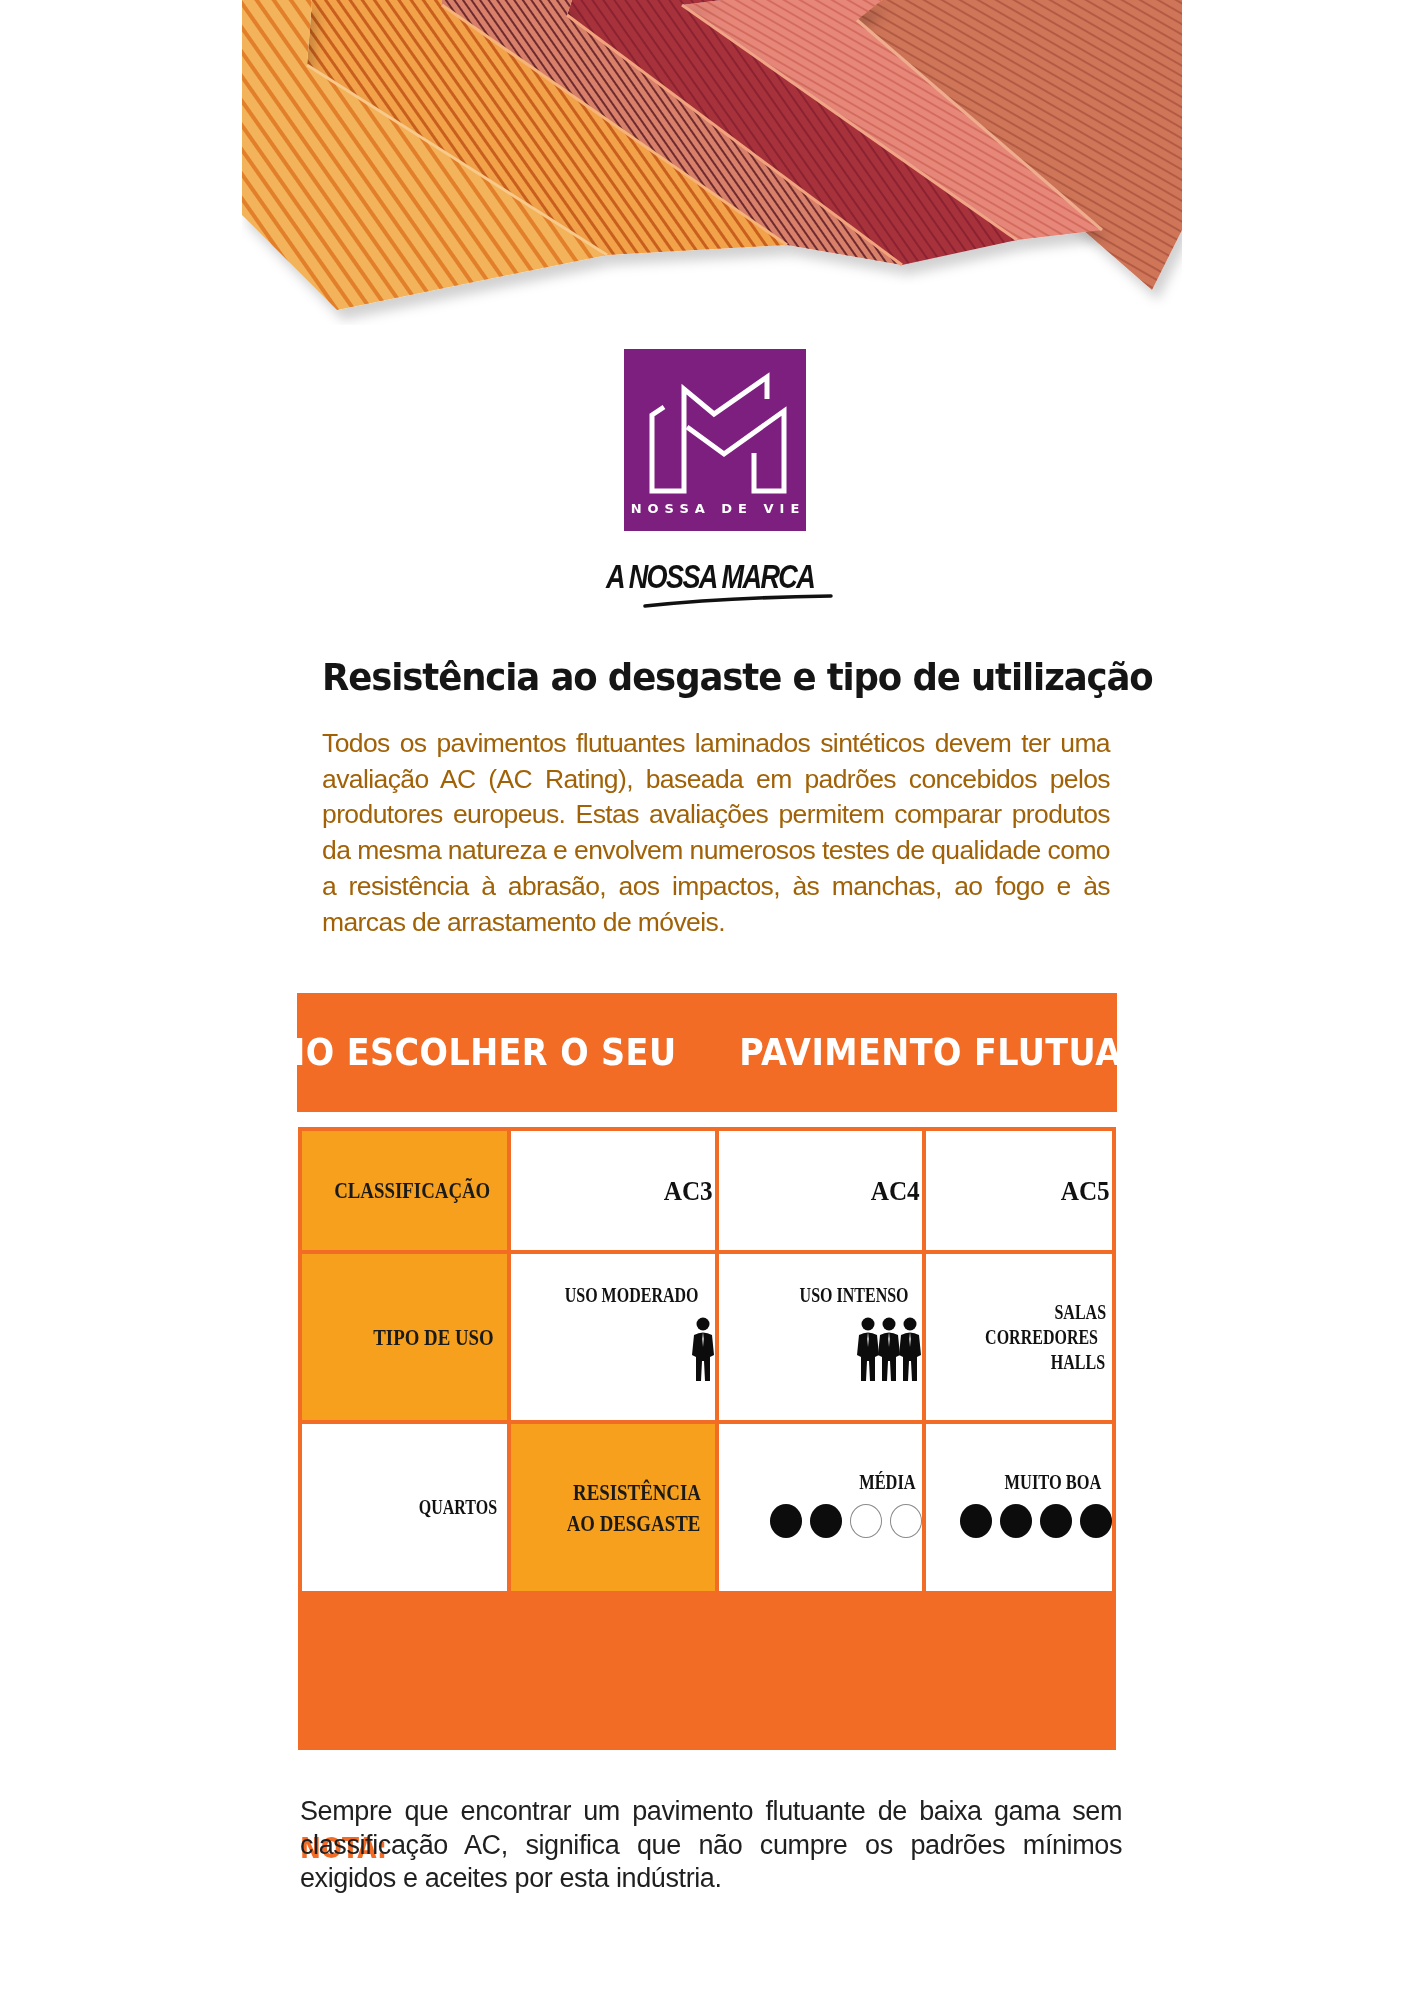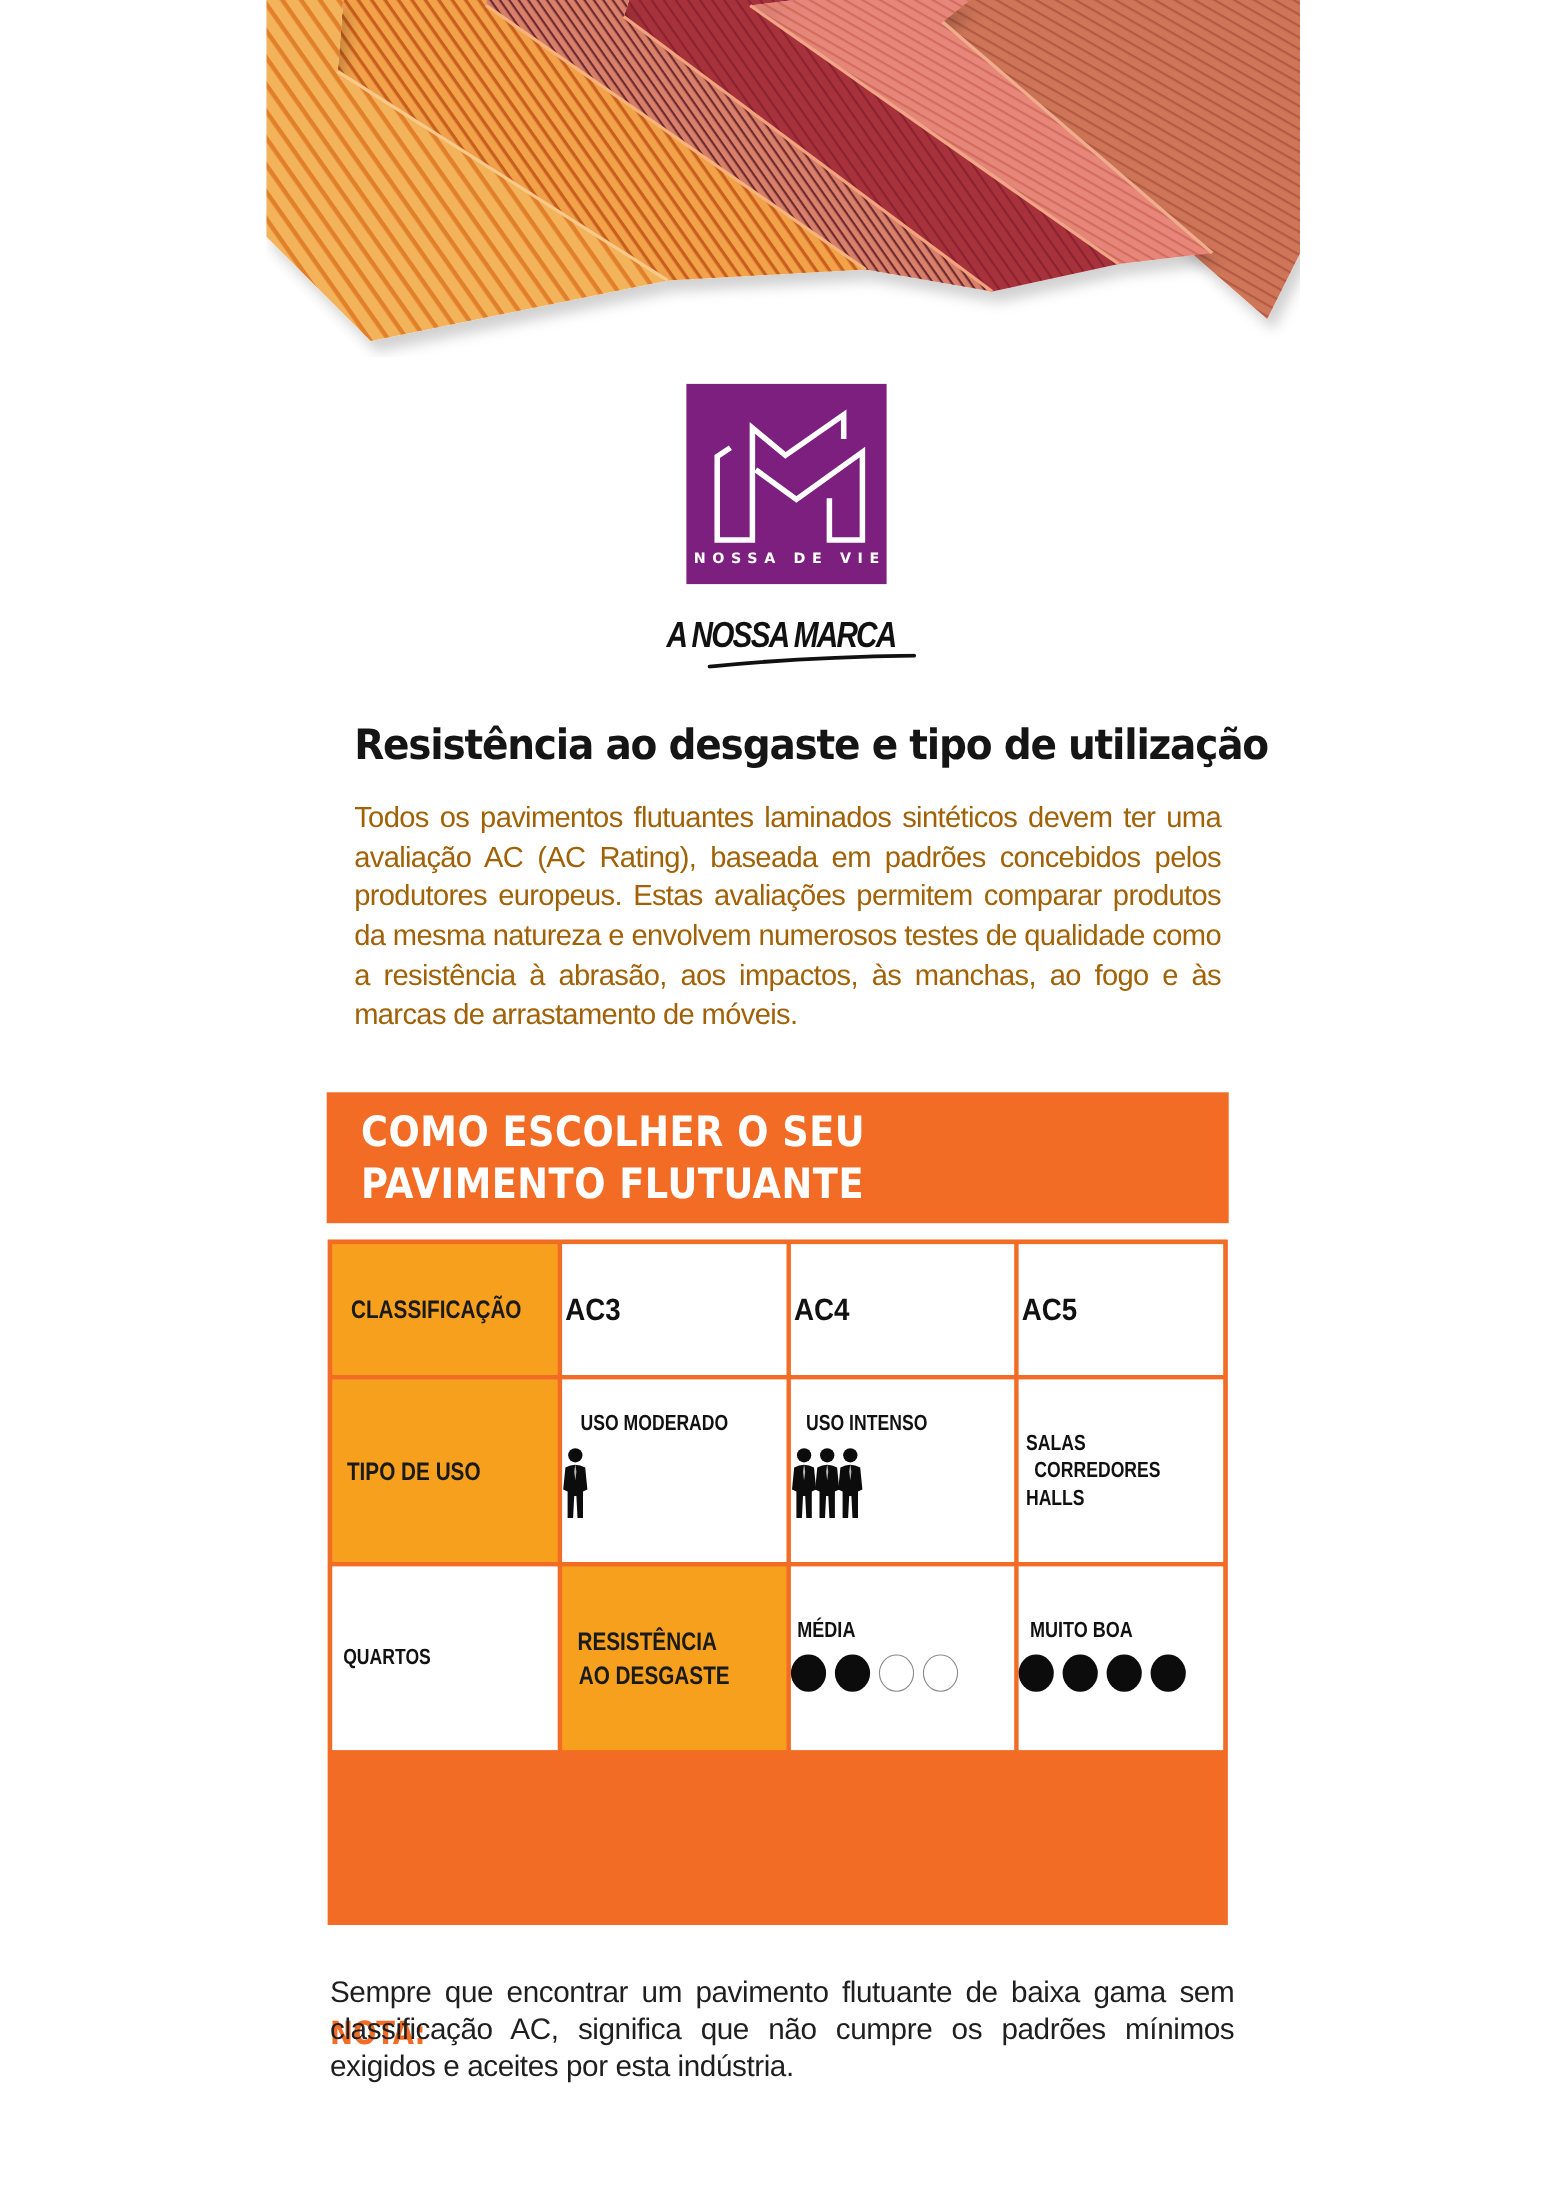--- a/index.html
+++ b/index.html
@@ -24,31 +24,31 @@
   
   .title { position: absolute; left: 322px; top: 655px; width: 800px; white-space: nowrap;
     font-family: "DejaVu Sans", sans-serif; font-weight: bold; font-size: 38px; letter-spacing: -1.2px; color: #151515;
     transform-origin: left top; transform: scaleX(0.935); }
   .intro { position: absolute; left: 322px; top: 726px; width: 788px;
     font-family: Liberation Sans, sans-serif; font-size: 26.5px; line-height: 35.7px; color: #a16207;
     text-align: justify; text-align-last: left; letter-spacing: -0.6px; }
 
   
   .banner { position: absolute; left: 297px; top: 993px; width: 820px; height: 119px; background: #f26c26;
-    display: flex; flex-direction: column; align-items: flex-start; justify-content: center; }
+    display: flex; flex-direction: row; align-items: center; justify-content: center; }
   .banner-line { color: #fff; font-family: "DejaVu Sans", sans-serif; font-weight: bold; font-size: 38px;
     line-height: 47px; letter-spacing: 0.5px; transform: scaleX(0.88); white-space: nowrap; }
 
   
   .choose-table { position: absolute; left: 298px; top: 1127px; width: 818px; height: 623px;
     border: 4px solid #f26c26; display: grid;
     grid-template-columns: 205px 204px 203px 1fr;
     grid-template-rows: 119px 166px 167px 1fr; background: #f26c26; gap: 4px; }
-  .cell { background: #fff; display: flex; flex-direction: column; align-items: flex-start; justify-content: center;
-    text-align: center; font-family: Liberation Sans, sans-serif; font-weight: bold; color: #111; }
+  .cell { background: #fff; display: flex; flex-direction: column; align-items: flex-end; justify-content: center;
+    text-align: center; font-family: Liberation Serif, serif; font-weight: bold; color: #111; }
   .cell.label { background: #f6a01e; font-size: 23px; line-height: 31px; color: #1a1a1a; }
   .cell.label span { display: block; transform: scaleX(0.82); white-space: nowrap; }
   .cell .ac { font-size: 28px; transform: scaleX(0.9); }
   .cell .usage { font-size: 20px; transform: scaleX(0.8); white-space: nowrap; margin-top: -4px; }
   .cell .people { margin-top: 10px; }
   .cell .zone { font-size: 20px; line-height: 25px; transform: scaleX(0.8); white-space: nowrap; }
   .cell .rating { font-size: 20px; transform: scaleX(0.82); white-space: nowrap; margin-top: -6px; }
   .dots { display: flex; gap: 8px; margin-top: 10px; }
   .dot { width: 32px; height: 34px; border-radius: 50%; background: #0c0c0c; }
   .dot.empty { background: #fff; border: 1.6px solid #8a8a8a; }

